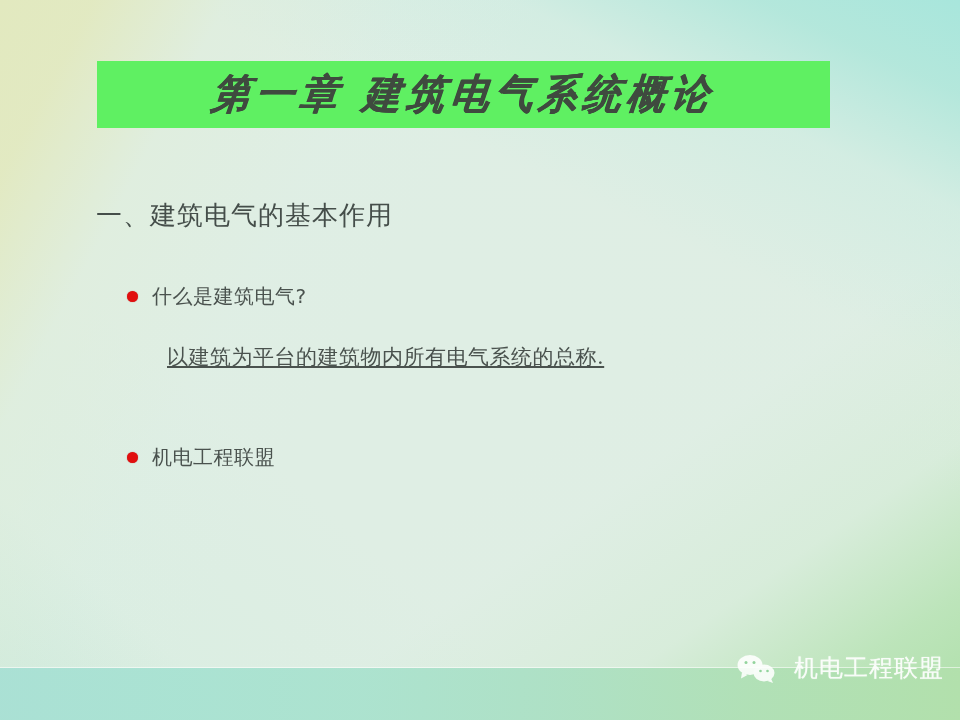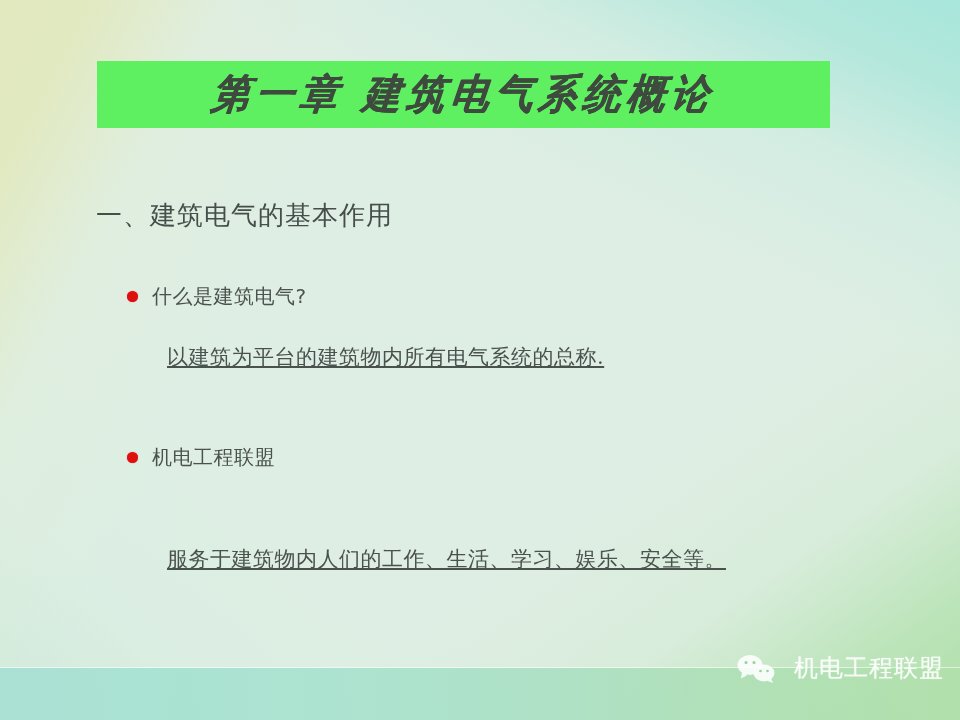--- a/index.html
+++ b/index.html
@@ -190,21 +190,20 @@
   </div>
 
   <div class="sub-line" id="sub-1">以建筑为平台的建筑物内所有电气系统的总称.</div>
 
   <div class="bullet-row" id="bullet-2">
     <span class="bullet-dot"></span>
     <span class="bullet-label">机电工程联盟</span>
   </div>
 
 
-  <div class="sub-line" id="sub-2b">服务于建筑物内人们的工作、生活、学习、娱乐、安全等。</div>
 
   <div class="watermark">
     <span class="wechat-icon">
       <svg width="40" height="30" viewBox="0 0 40 30" xmlns="http://www.w3.org/2000/svg">
         <g fill="#ffffff" fill-opacity="0.95">
           <ellipse cx="14" cy="12" rx="12.5" ry="10"></ellipse>
           <polygon points="6,19 5,25.5 11.5,22"></polygon>
           <ellipse cx="28" cy="20" rx="10.5" ry="8.5"></ellipse>
           <polygon points="35,25.5 37,30 31.5,28"></polygon>
         </g>

